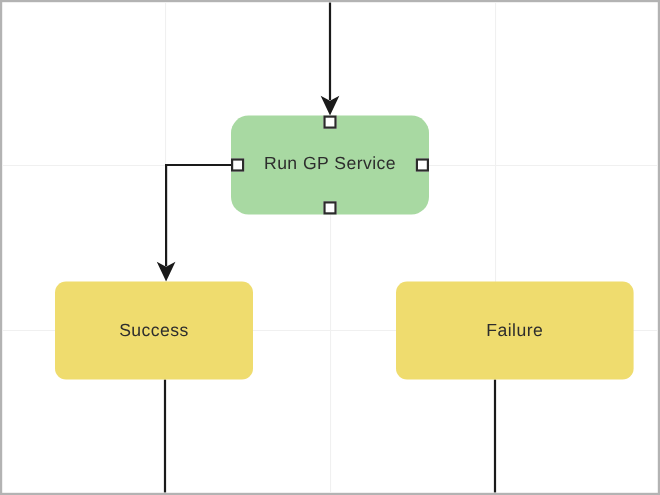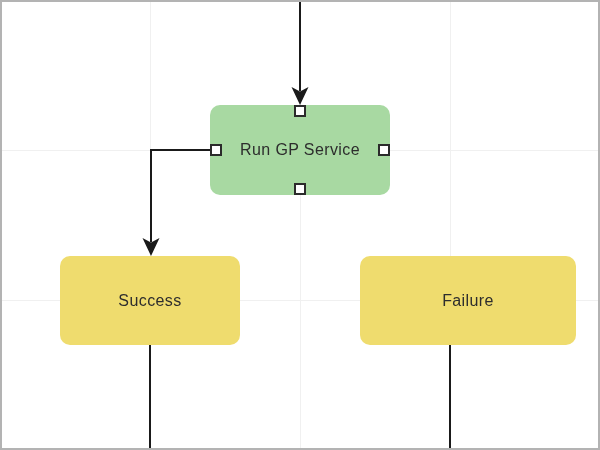--- a/index.html
+++ b/index.html
@@ -30,24 +30,24 @@
     position: absolute;
     border-radius: 10px;
     display: flex;
     align-items: center;
     justify-content: center;
     color: var(--node-text, #2d2d2d);
     font-size: 16px;
     letter-spacing: 0.4px;
     cursor: default;
   }
-  .node-green { background: var(--node-green, #a8d9a2); }
+  .node-green { background: var(--node-green, #a8d9a2); border-radius: 16px; }
   .node-yellow { background: var(--node-yellow, #efdc6e); }
   .node-run { left: 208px; top: 103px; width: 180px; height: 90px; }
-  .node-success { left: 58px;  top: 254px; width: 180px; height: 89px; }
+  .node-success { left: 48px;  top: 254px; width: 180px; height: 89px; }
   .node-failure { left: 358px; top: 254px; width: 216px; height: 89px; }
   .handle {
     position: absolute;
     width: 8px;
     height: 8px;
     background: var(--handle-fill, #ffffff);
     border: 2px solid var(--handle-border, #2b2b2b);
   }
   .handle-top    { left: 292px; top: 103px; }
   .handle-bottom { left: 292px; top: 181px; }

